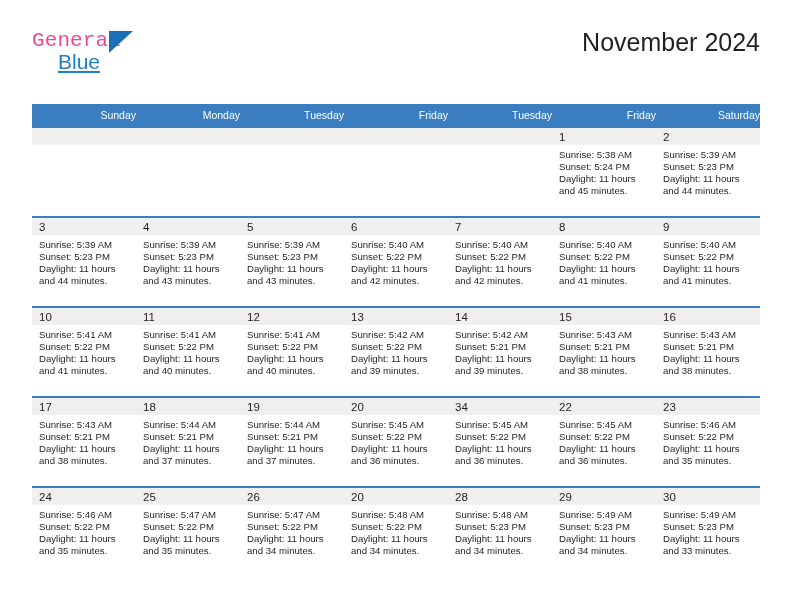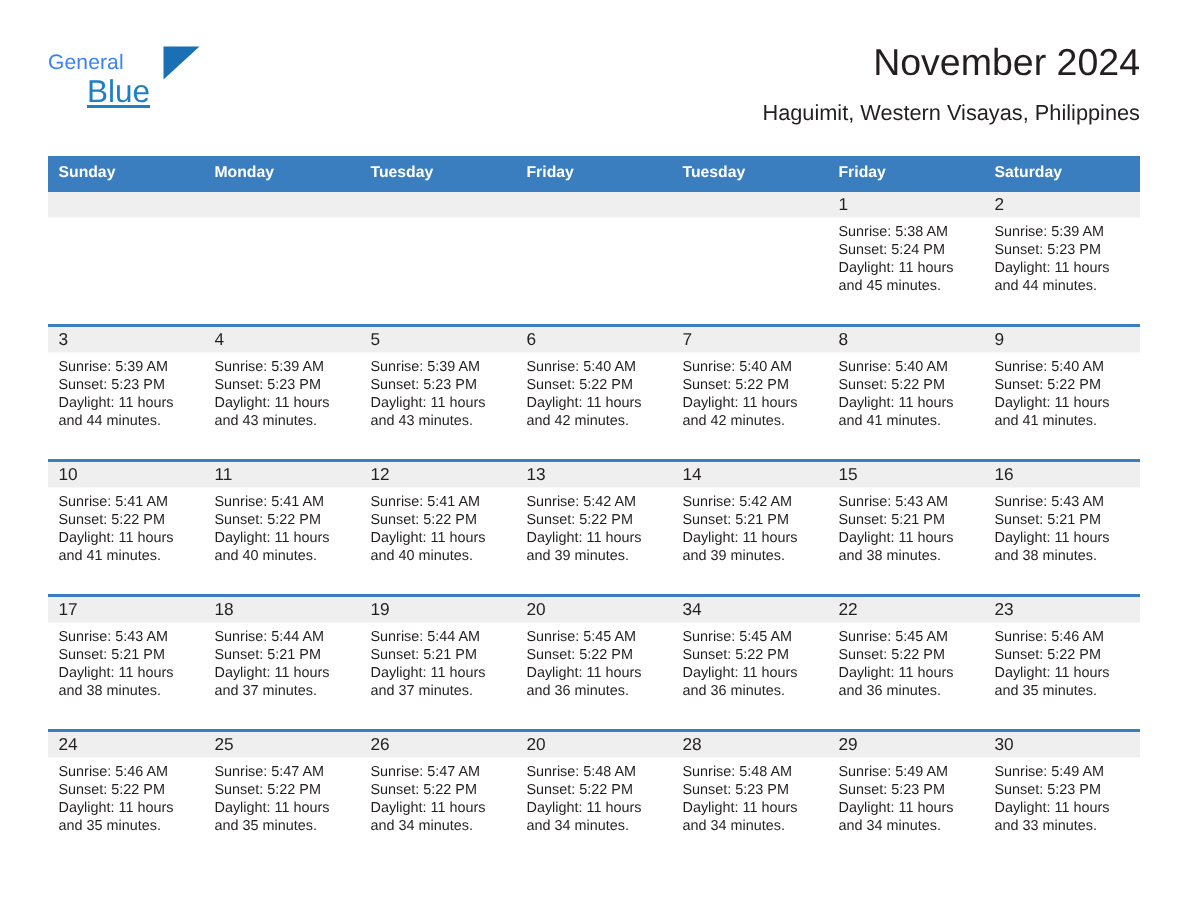--- a/index.html
+++ b/index.html
@@ -32,28 +32,29 @@
   }
 
   .logo {
     position: absolute;
     left: 0;
     top: 4px;
     width: 200px;
     height: 56px;
   }
   .logo-general {
-    font-size: 14px;
+    font-size: 21px;
     letter-spacing: .1px;
-    color: #3b82f6;
+    color: #ec4899;
     line-height: 22px;
     display: block;
     position: absolute;
     left: 0;
     top: 0;
+    font-family: Liberation Mono, monospace;
   }
   .logo-blue {
     font-size: 21px;
     color: #1f7fc4;
     line-height: 22px;
     display: block;
     position: absolute;
     left: 26px;
     top: 21px;
     text-decoration: underline;
@@ -96,22 +97,22 @@
     top: 104px;
     width: 728px;
     border-collapse: collapse;
     table-layout: fixed;
   }
 
   .calendar th {
     background: #3b7ec0;
     color: #ffffff;
     font-size: 10.5px;
-    font-weight: bold;
-    text-align: left;
+    font-weight: normal;
+    text-align: right;
     padding: 5px 0 5px 7px;
     height: 11px;
     line-height: 12px;
     border: none;
   }
 
   .weekrow > td {
     vertical-align: top;
     padding: 0;
     border-top: 2px solid #3b7ec0;
@@ -154,21 +155,20 @@
   <div class="header">
 
     <div class="logo">
       <span class="logo-general">General</span>
       <span class="logo-triangle"></span>
       <span class="logo-blue">Blue</span>
     </div>
 
     <div class="title-block">
       <div class="cal-title">November 2024</div>
-      <div class="cal-subtitle">Haguimit, Western Visayas, Philippines</div>
     </div>
 
   </div>
 
   <table class="calendar">
     <thead>
       <tr id="weekday-row">
           <th>Sunday</th>
           <th>Monday</th>
           <th>Tuesday</th>

